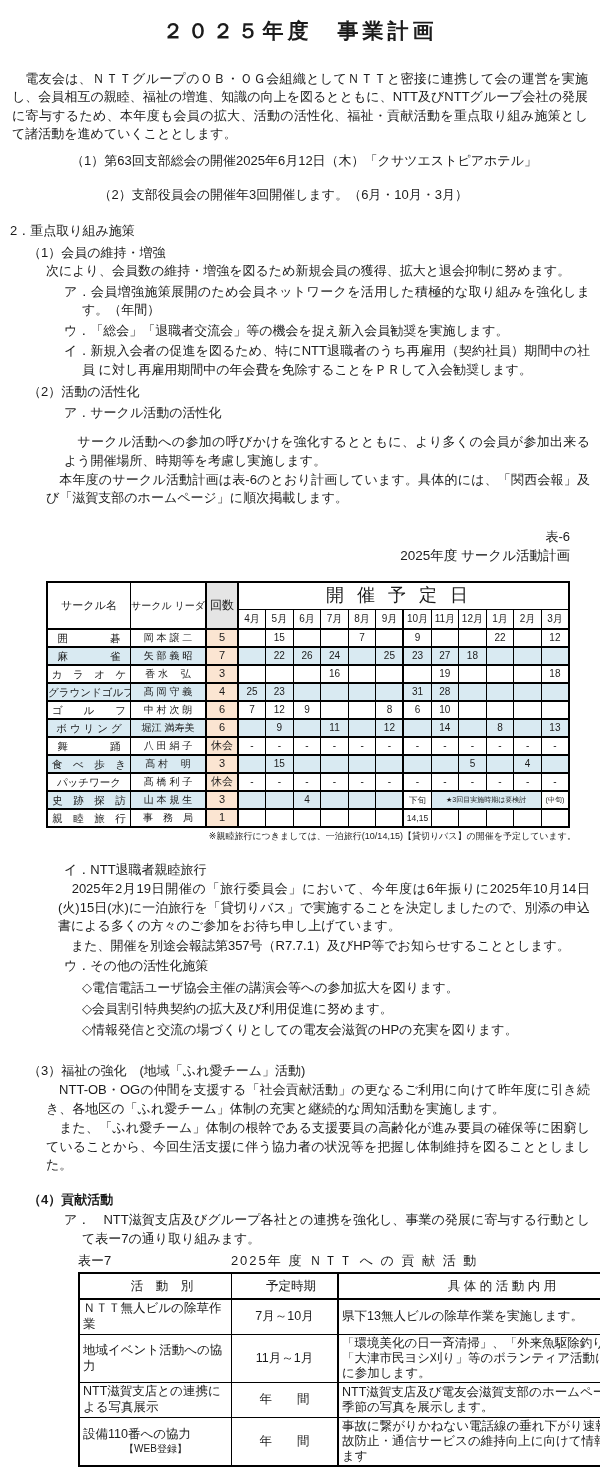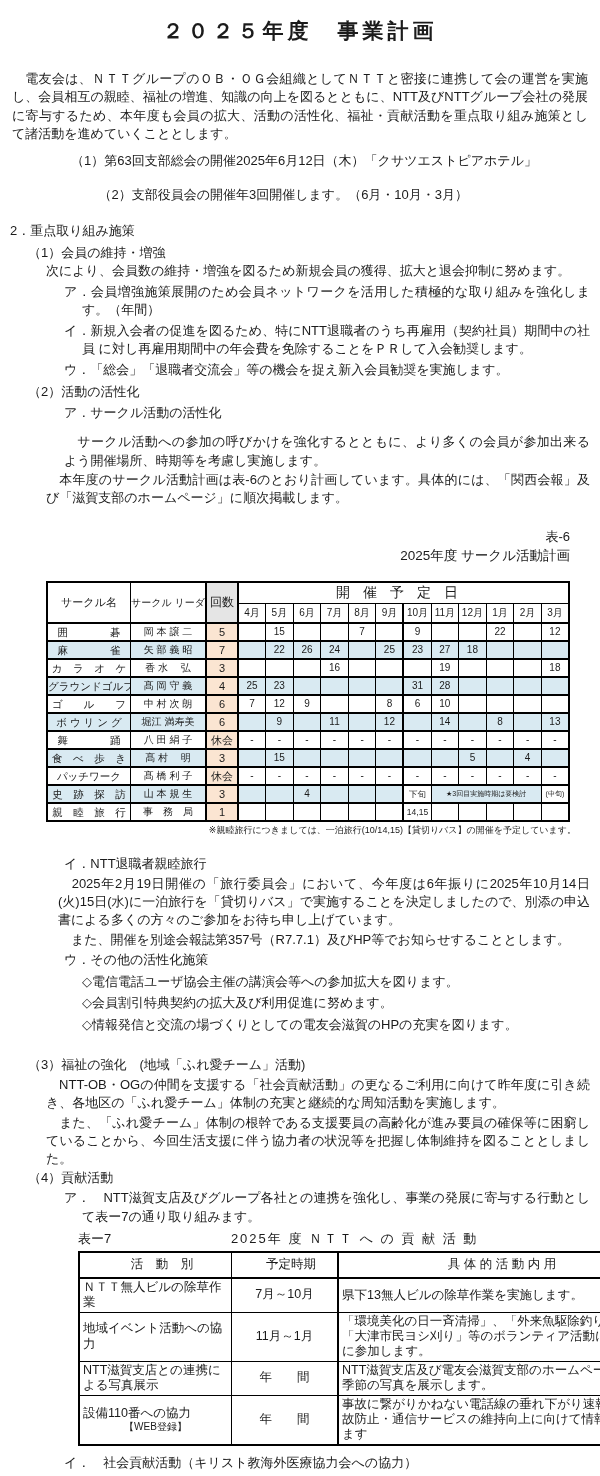--- a/index.html
+++ b/index.html
@@ -35,21 +35,21 @@
   table{border-collapse:collapse;table-layout:fixed;}
   #t6{margin-left:36px;width:524px;border:2.5px solid #000;}
   #t6 th,#t6 td{border:1px solid #000;padding:0;text-align:center;vertical-align:middle;overflow:hidden;white-space:nowrap;}
   #t6 thead th{font-weight:normal;}
   #t6 .c-name{width:82px;font-size:11px;}
   #t6 .c-lead{width:74px;font-size:10px;}
   #t6 .c-cnt{width:30px;border-left:2.5px solid #000;border-right:2.5px solid #000;}
   #t6 .c-m{width:28px;font-size:10px;}
   #t6 thead tr:first-child th{height:19px;}
   #t6 thead tr:last-child th{height:18px;border-bottom:2.5px solid #000;}
-  #t6 .sched{letter-spacing:13px;font-size:14px;}
+  #t6 .sched{letter-spacing:13px;font-size:18px;}
   #t6 tbody td{height:16px;font-size:11px;border-top-width:2px;}
   #t6 tbody .name{font-size:10.5px;}
   #t6 tbody .leader{font-size:10px;}
   #t6 .peach-h{background:#e5e5e5;font-size:12px;}
   #t6 .peach{background:#fbe5d2;border-left:2.5px solid #000;border-right:2.5px solid #000;}
   #t6 .blue td{background:#d9eaf2;}
   #t6 .blue td.peach{background:#fbe5d2;}
   #t6 td.whitecell{background:#ffffff !important;}
   #t6 .m10{border-left:2.5px solid #000;}
   #t6 .sm{font-size:8.5px;}
@@ -62,21 +62,21 @@
   #t7 thead th{font-weight:normal;height:22px;border-bottom:2px solid #000;padding-left:16px;}
   #t7 .c-act{width:132px;}
   #t7 .c-per{width:86px;}
   #t7 .c-det{width:294px;border-left:2px solid #000;}
   #t7 td.act{text-align:left;line-height:1.25;}
   #t7 td.per{text-align:center;}
   #t7 td.det{text-align:left;line-height:1.22;border-left:2px solid #000;}
   #t7 .weblabel{display:block;text-align:center;font-size:10px;}
   .sp18{margin-top:18px;}
   .sp22{margin-top:22px;}
-  .sp12{margin-top:0;}
+  .sp12{margin-top:16px;font-weight:bold;}
   .sp8{margin-top:8px;}
 </style>
 </head>
 <body>
 
 <div class="page">
 
   <div class="title">２０２５年度　事業計画</div>
 
   <p class="jp intro">　電友会は、ＮＴＴグループのＯＢ・ＯＧ会組織としてＮＴＴと密接に連携して会の運営を実施し、会員相互の親睦、福祉の増進、知識の向上を図るとともに、NTT及びNTTグループ会社の発展に寄与するため、本年度も会員の拡大、活動の活性化、福祉・貢献活動を重点取り組み施策として諸活動を進めていくこととします。</p>
@@ -88,22 +88,22 @@
   <div class="meet-row second">
     <span class="meet-label">（2）支部役員会の開催</span>
     <span>年3回開催します。（6月・10月・3月）</span>
   </div>
 
   <p class="h-num sec2">2．重点取り組み施策</p>
 
   <p class="sub-h">（1）会員の維持・増強</p>
   <p class="lead jp">次により、会員数の維持・増強を図るため新規会員の獲得、拡大と退会抑制に努めます。</p>
   <p class="kana-item jp">ア．会員増強施策展開のため会員ネットワークを活用した積極的な取り組みを強化します。（年間）</p>
+  <p class="kana-item jp">ウ．「総会」「退職者交流会」等の機会を捉え新入会員勧奨を実施します。</p>
   <p class="kana-item jp">イ．新規入会者の促進を図るため、特にNTT退職者のうち再雇用（契約社員）期間中の社員 に対し再雇用期間中の年会費を免除することをＰＲして入会勧奨します。</p>
-  <p class="kana-item jp">ウ．「総会」「退職者交流会」等の機会を捉え新入会員勧奨を実施します。</p>
 
   <p class="sub-h">（2）活動の活性化</p>
   <p class="kana-h">ア．サークル活動の活性化</p>
   <p class="p-deep jp">　サークル活動への参加の呼びかけを強化するとともに、より多くの会員が参加出来るよう開催場所、時期等を考慮し実施します。</p>
   <p class="p-mid jp">　本年度のサークル活動計画は表-6のとおり計画しています。具体的には、「関西会報」及び「滋賀支部のホームページ」に順次掲載します。</p>
 
   <div class="caption6">
     <span class="cap-label">表-6</span>
     <span class="cap-title">2025年度 サークル活動計画</span>
   </div>

